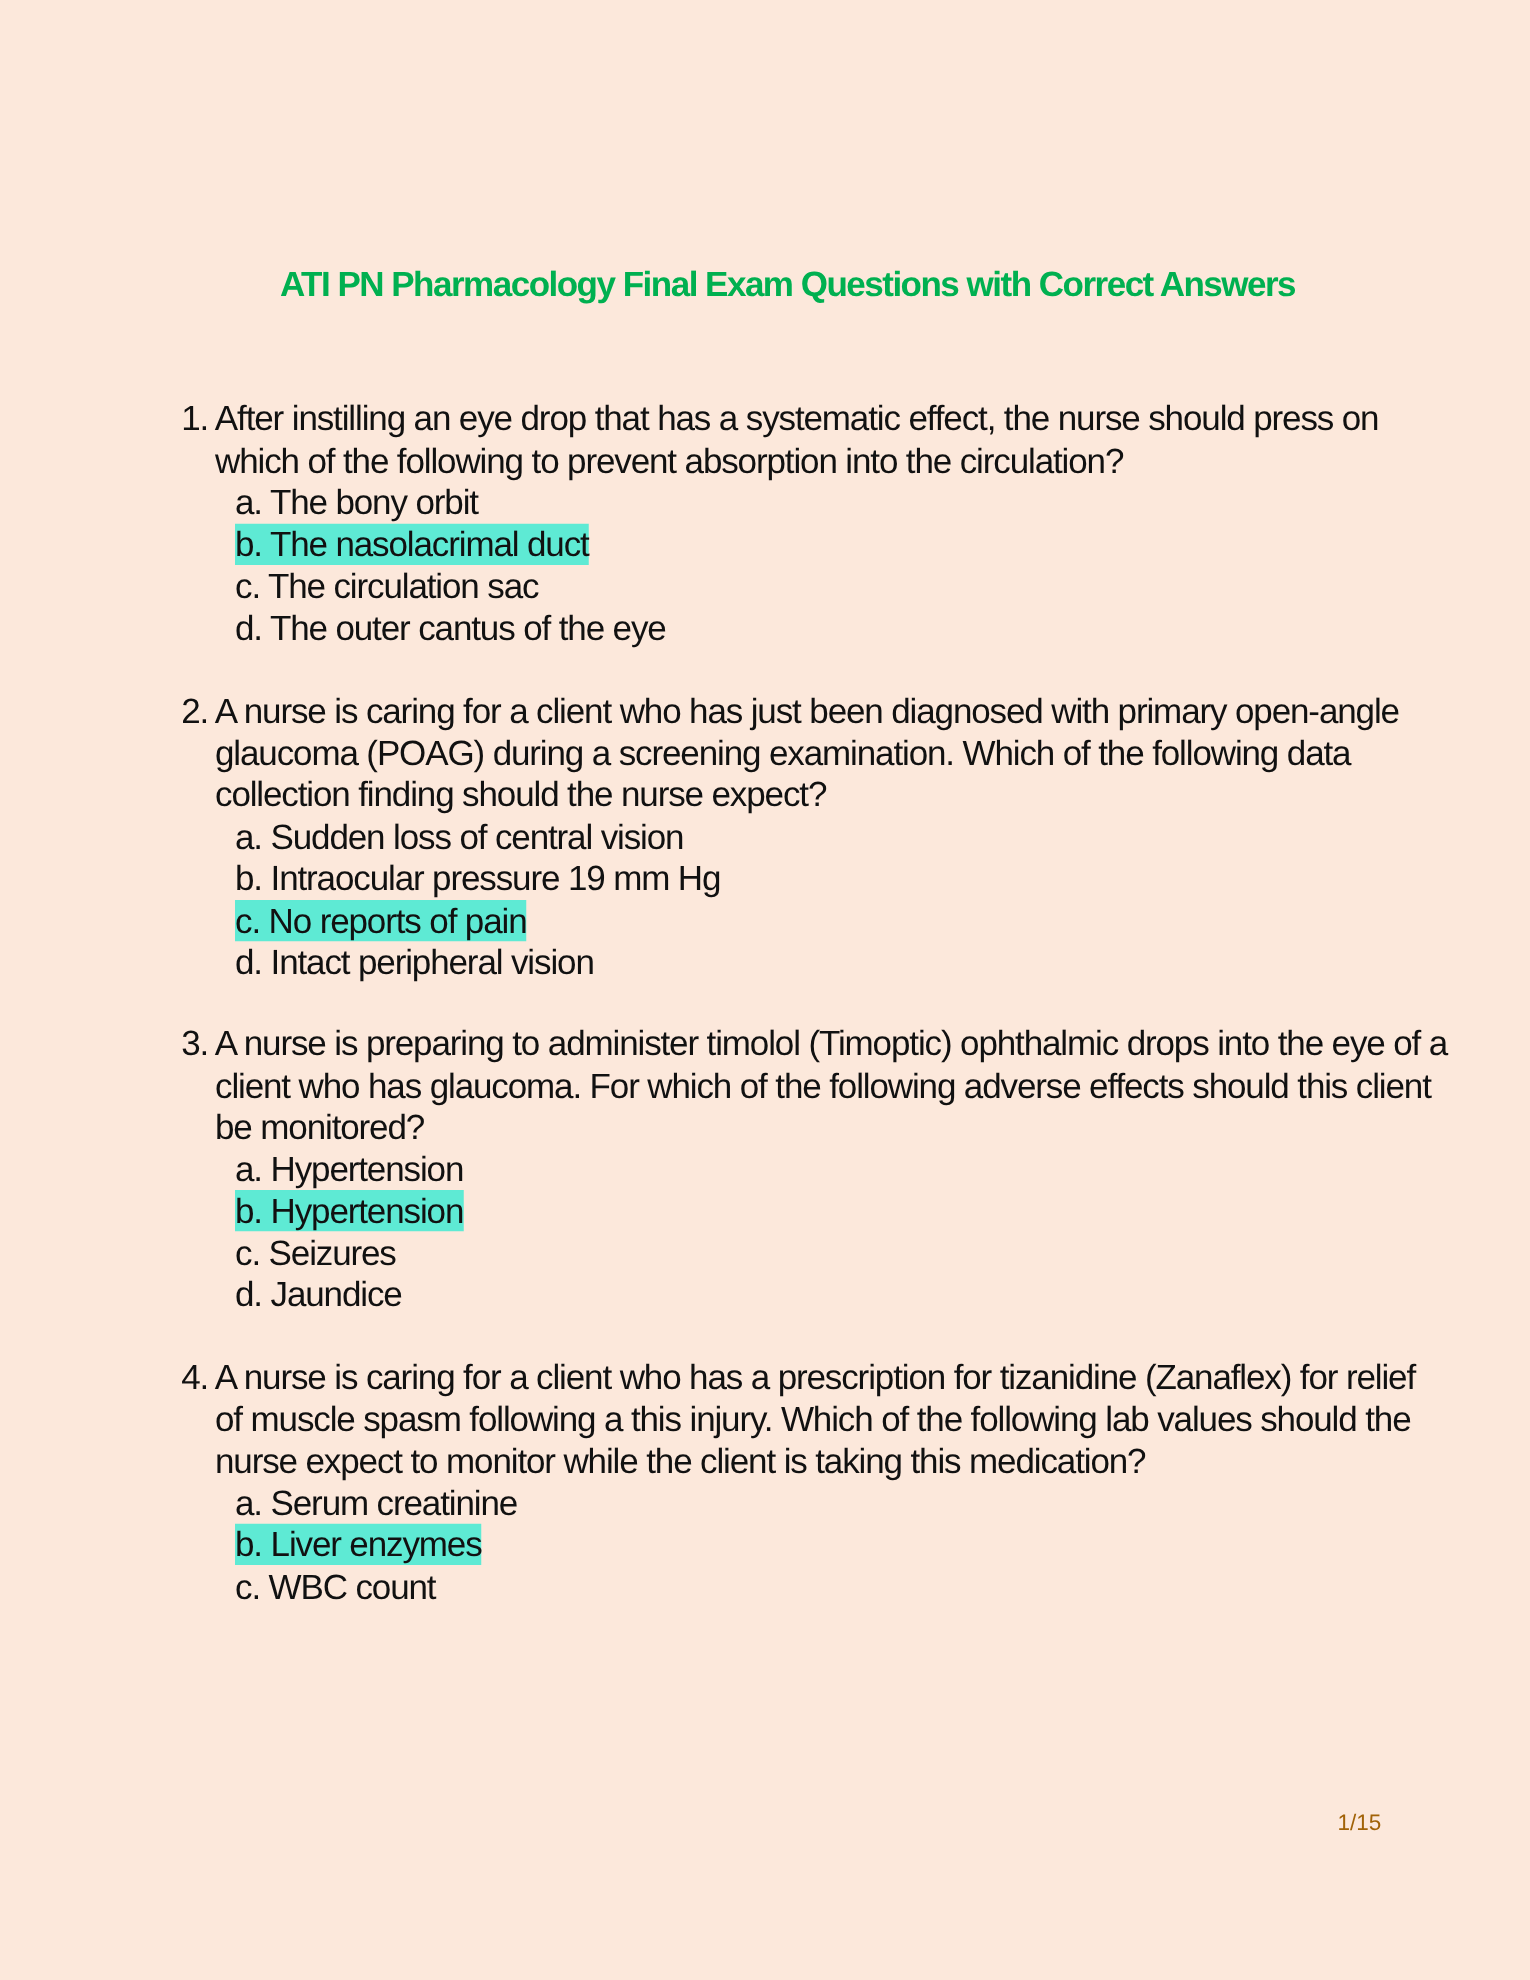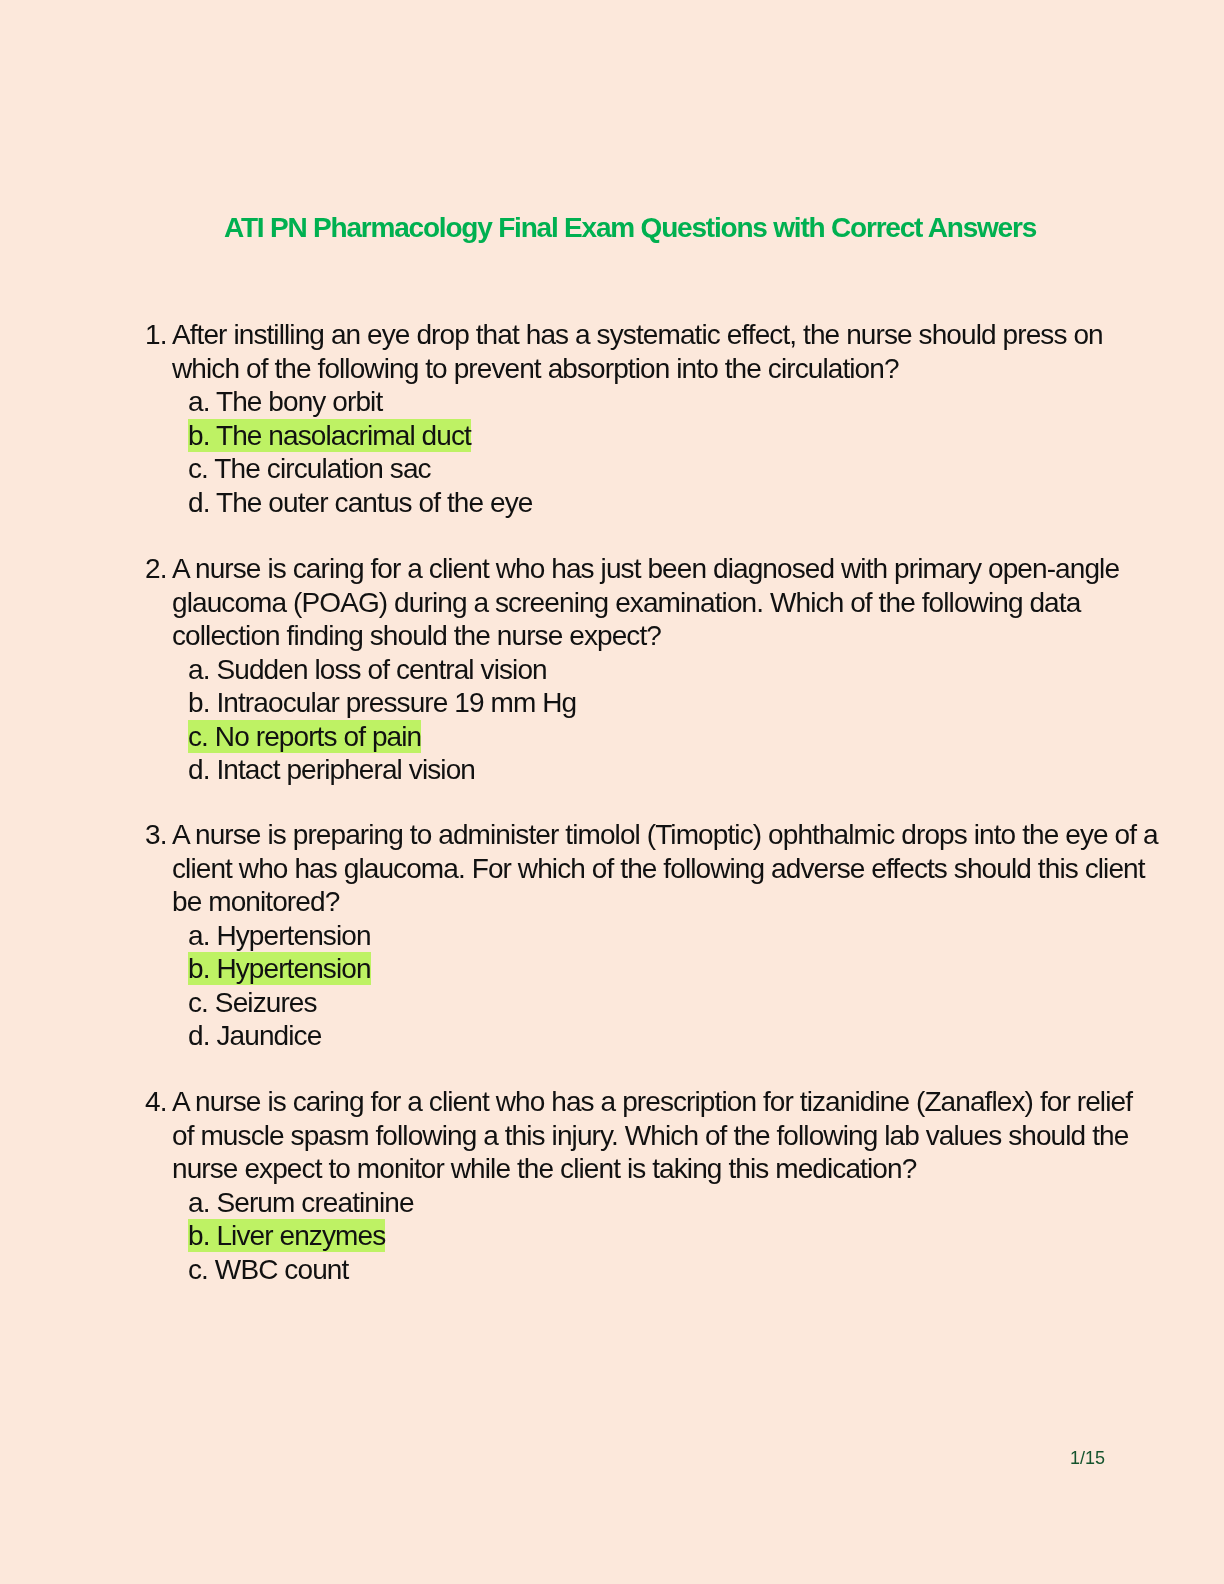--- a/index.html
+++ b/index.html
@@ -44,33 +44,33 @@
     .option {
       padding-left: 27px;
       white-space: nowrap;
     }
     .option span {
       display: inline-block;
       line-height: 33px;
       margin-left: 16px;
     }
     .option.correct span {
-      background: #bef264;
+      background: #5eead4;
     }
     #q1 { top: 318px; }
     #q2 { top: 552px; }
     #q3 { top: 818px; }
     #q4 { top: 1085px; }
     .page-number {
       position: absolute;
       top: 1448px;
       left: 1070px;
       font-family: "Liberation Sans", sans-serif;
       font-size: 18px;
-      color: #14532d;
+      color: #a16207;
     }
   </style>
 </head>
 <body>
 
 <div class="title">ATI PN Pharmacology Final Exam Questions with Correct Answers</div>
 
 <div class="question" id="q1">
   <div class="q-line">1. After instilling an eye drop that has a systematic effect, the nurse should press on</div>
   <div class="q-line indent">which of  the following to prevent absorption into the circulation?</div>

